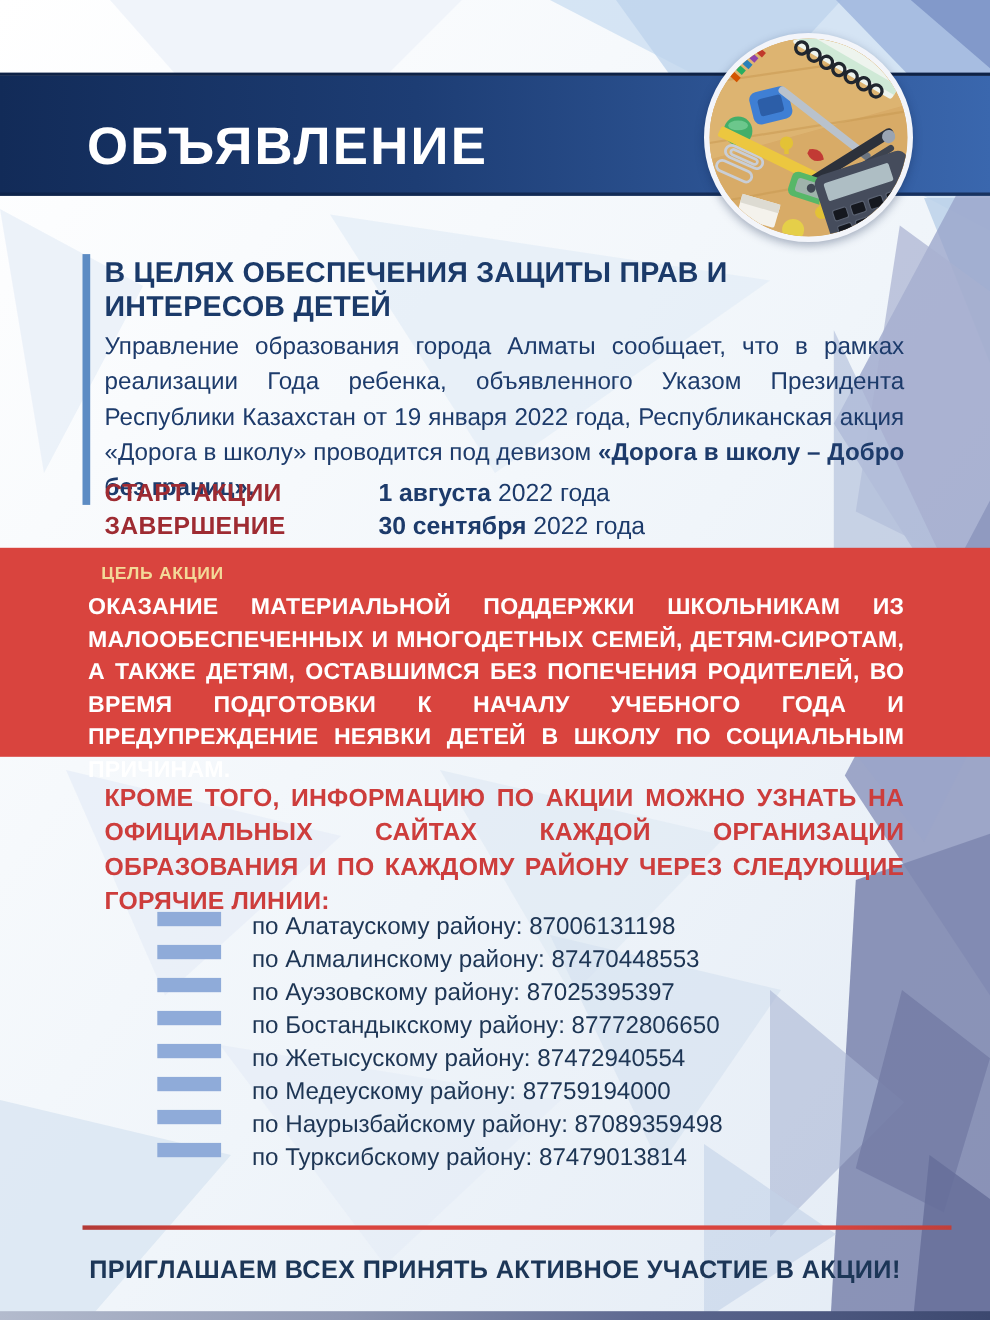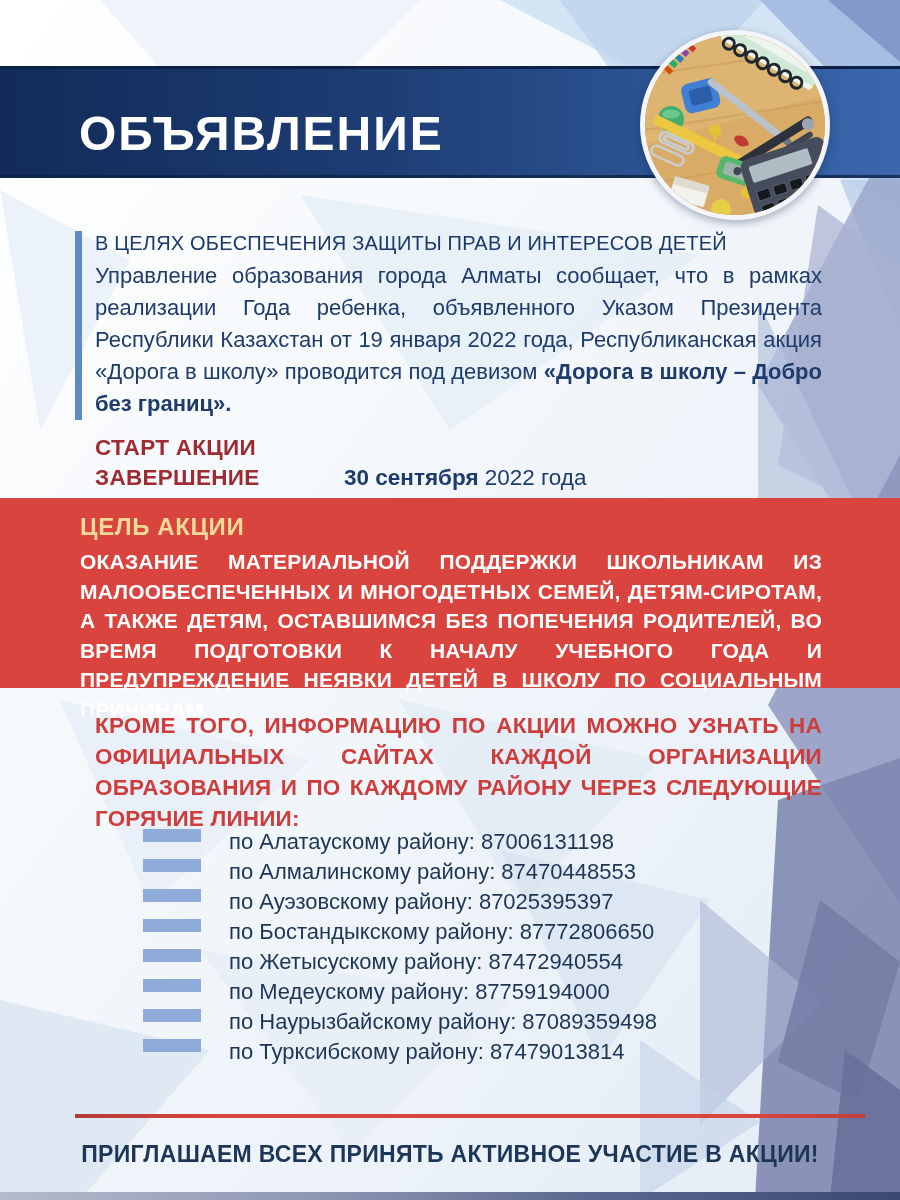--- a/index.html
+++ b/index.html
@@ -26,37 +26,37 @@
     position:absolute;left:640px;top:30px;width:190px;height:190px;border-radius:50%;
     border:5px solid #f3f5fa;box-sizing:border-box;overflow:hidden;background:#d8ab67;
     box-shadow:0 3px 9px rgba(15,35,75,.35);
   }
   .photo-circle svg{width:100%;height:100%;display:block;}
 
   
   .intro{position:absolute;left:75px;top:231px;width:748px;display:flex;}
   .intro-bar{width:7px;background:#5d8cc4;flex:none;margin-right:13px;}
   .intro-content{width:727px;}
-  .intro-content h2{margin:1px 0 5px 0;font-size:20px;color:#1b3a69;font-weight:normal;letter-spacing:.2px;}
+  .intro-content h2{margin:1px 0 5px 0;font-size:26px;color:#1b3a69;font-weight:bold;letter-spacing:.2px;}
   .intro-content p{margin:0;font-size:22px;line-height:32px;color:#1d3b6b;text-align:justify;}
   .intro-content p b{font-weight:bold;}
 
   
   .dates{position:absolute;left:95px;top:433px;}
   .date-row{display:flex;font-size:22.5px;line-height:30px;}
   .date-label{width:249px;color:#9e2b32;font-weight:bold;letter-spacing:.3px;}
   .date-value{color:#1d3b6b;}
   .date-value b{font-weight:bold;}
 
   
   .goal{
     position:absolute;left:0;top:498px;width:900px;height:190px;box-sizing:border-box;
     background:#d9443e;padding:15px 78px 0 80px;
   }
-  .goal h2{margin:0 0 6px 0;font-size:24px;color:#f3d998;font-weight:bold;letter-spacing:.6px;}
+  .goal h2{margin:0 0 6px 12px;font-size:16px;color:#f3d998;font-weight:bold;letter-spacing:.6px;}
   .goal p{margin:0;font-size:21px;line-height:29.5px;color:#ffffff;font-weight:bold;text-align:justify;letter-spacing:.2px;}
 
   
   .hotlines-intro{
     position:absolute;left:95px;top:710px;width:727px;margin:0;
     font-size:22.5px;line-height:31px;color:#cd3d3c;font-weight:bold;text-align:justify;letter-spacing:.2px;
   }
   .hotline-list{position:absolute;left:143px;top:829px;margin:0;padding:0;list-style:none;}
   .hotline-item{display:flex;align-items:flex-start;height:30px;font-size:22px;color:#1d3554;}
   .bullet{width:58px;height:13px;background:#8fabd9;margin-right:28px;flex:none;}
@@ -236,20 +236,21 @@
     <div class="intro-bar"></div>
     <div class="intro-content">
       <h2>В ЦЕЛЯХ ОБЕСПЕЧЕНИЯ ЗАЩИТЫ ПРАВ И ИНТЕРЕСОВ ДЕТЕЙ</h2>
       <p><span>Управление образования города Алматы сообщает, что в рамках реализации Года ребенка, объявленного Указом Президента Республики Казахстан от 19 января 2022 года, Республиканская акция «Дорога в школу» проводится под девизом </span><b>«Дорога в школу – Добро без границ».</b></p>
     </div>
   </section>
 
   <section class="dates">
     <div class="date-row">
       <span class="date-label">СТАРТ АКЦИИ</span>
+      <span class="date-value"><b>1 августа</b><span> 2022 года</span></span>
     </div>
     <div class="date-row">
       <span class="date-label">ЗАВЕРШЕНИЕ АКЦИИ</span>
       <span class="date-value"><b>30 сентября</b><span> 2022 года</span></span>
     </div>
   </section>
 
   <section class="goal">
     <h2>ЦЕЛЬ АКЦИИ</h2>
     <p>ОКАЗАНИЕ МАТЕРИАЛЬНОЙ ПОДДЕРЖКИ ШКОЛЬНИКАМ ИЗ МАЛООБЕСПЕЧЕННЫХ И МНОГОДЕТНЫХ СЕМЕЙ, ДЕТЯМ-СИРОТАМ, А ТАКЖЕ ДЕТЯМ, ОСТАВШИМСЯ БЕЗ ПОПЕЧЕНИЯ РОДИТЕЛЕЙ, ВО ВРЕМЯ ПОДГОТОВКИ К НАЧАЛУ УЧЕБНОГО ГОДА И ПРЕДУПРЕЖДЕНИЕ НЕЯВКИ ДЕТЕЙ В ШКОЛУ ПО СОЦИАЛЬНЫМ ПРИЧИНАМ.</p>

